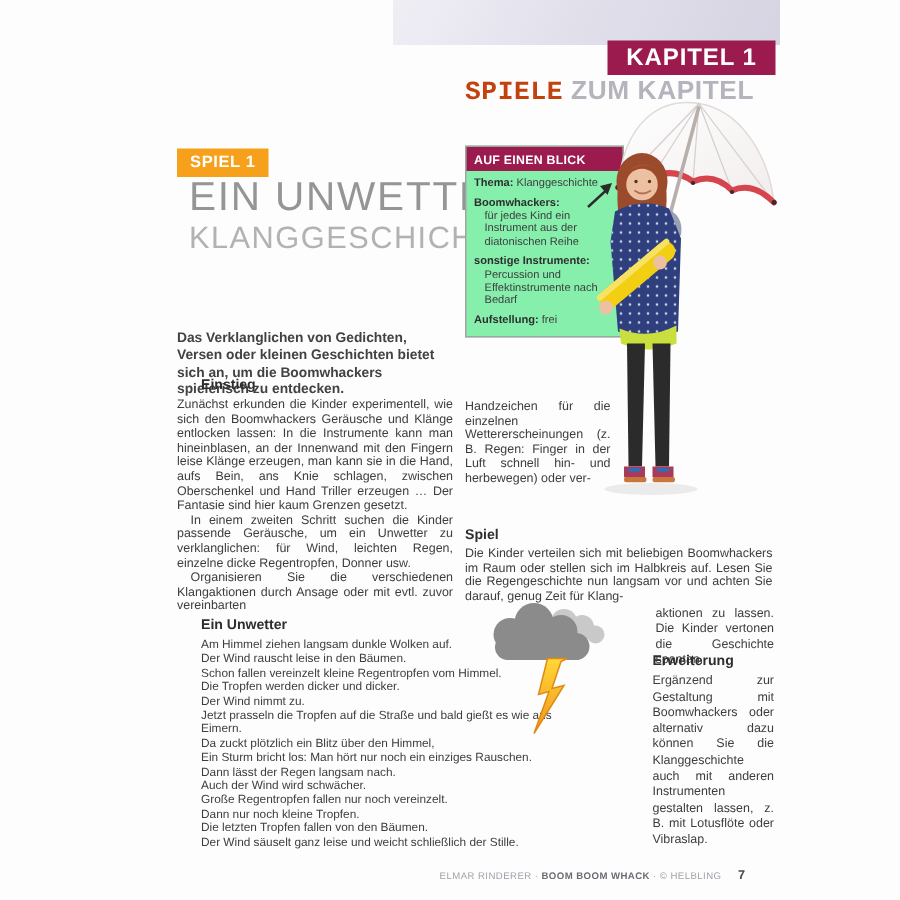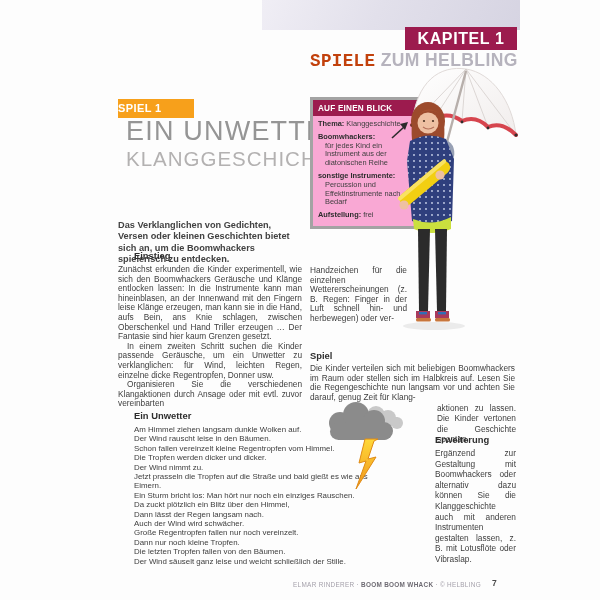--- a/index.html
+++ b/index.html
@@ -11,39 +11,39 @@
   .top-band{left:262px;top:0;width:258px;height:30px;
             background:linear-gradient(115deg,#f0eef5 0%,#e2e0eb 45%,#d6d4e2 100%);}
   .chapter-badge{left:405px;top:27px;width:112px;height:23px;background:#9c1b4e;
                  color:#fff;font-weight:bold;font-size:16px;letter-spacing:.6px;
                  text-align:center;line-height:23px;}
   .section-title{left:310px;top:50px;font-size:17.5px;letter-spacing:.4px;white-space:nowrap;}
   .section-title .accent{color:#c2410c;font-weight:bold;font-family:Liberation Mono, monospace;}
   .section-title .rest{color:#b6b3bd;font-weight:bold;}
 
   
-  .game-badge{left:118px;top:99px;width:76px;height:19px;background:#f7a01b;color:#fff;
-              font-weight:bold;font-size:11px;text-align:left;line-height:19px;letter-spacing:.4px;}
+  .game-badge{left:118px;top:99px;width:61px;height:19px;background:#f7a01b;color:#fff;
+              font-weight:bold;font-size:11px;text-align:center;line-height:19px;letter-spacing:.4px;}
   .main-title{left:126px;top:116px;font-size:27px;color:#959595;letter-spacing:1.2px;font-weight:400;}
   .sub-title{left:126px;top:147px;font-size:20.5px;color:#b3b1b1;letter-spacing:1px;font-weight:400;}
   .intro{left:118px;top:196px;width:172px;font-size:9.2px;font-weight:bold;
          line-height:11.4px;color:#424242;margin-top:24px;}
   .h-small{font-weight:bold;font-size:9.4px;color:#2e2e2e;}
   .einstieg-h{left:118px;top:250px;margin-left:16px;}
   .body-col{left:118px;top:265px;width:184px;}
   .para{font-size:8.3px;line-height:9.6px;text-align:justify;color:#3d3d3d;margin:0;}
   .para.indent{text-indent:9px;}
 
   
   .story-h{left:134px;top:410px;}
   .story{left:134px;top:425px;width:240px;font-size:7.9px;line-height:9.4px;color:#3d3d3d;}
   .story-line{display:block;}
 
   
-  .glance{left:310px;top:97px;width:104px;border:3px solid #a3a3a3;background:#f9a8d4;}
+  .glance{left:310px;top:97px;width:104px;border:1px solid #a3a3a3;background:#86efac;}
   .glance-header{background:#9c1b4e;color:#fff;font-weight:bold;font-size:8.2px;
                  letter-spacing:.2px;padding:4px 5px 3px 5px;}
   .glance-body{padding:4px 5px 6px 5px;font-size:7.4px;line-height:8.8px;color:#3d3d3d;}
   .glance-item{margin-bottom:4px;}
   .glance-item:last-child{margin-bottom:0;}
   .glance-label{font-weight:bold;color:#2e2e2e;}
   .glance-sub{padding-left:7px;}
 
   
   .right-narrow{left:310px;top:266px;width:97px;}
@@ -63,21 +63,21 @@
   svg{display:block;}
 </style>
 </head>
 <body>
 
 <div id="page">
 
   <div class="abs top-band"></div>
   <div class="abs chapter-badge">KAPITEL 1</div>
   <div class="abs section-title">
-    <span class="accent">SPIELE</span><span class="rest"> ZUM HELBLING</span>
+    <span class="accent">SPIELE</span><span class="rest"> ZUM KAPITEL</span>
   </div>
 
   <div class="abs game-badge">SPIEL 1</div>
   <div class="abs main-title">EIN UNWETTER</div>
   <div class="abs sub-title">KLANGGESCHICHTE</div>
   <div class="abs intro">Das Verklanglichen von Gedichten, Versen oder kleinen Geschichten bietet sich an, um die Boomwhackers spielerisch zu entdecken.</div>
   <div class="abs h-small einstieg-h">Einstieg</div>
   <div class="abs body-col">
     <p class="para">Zunächst erkunden die Kinder experimentell, wie sich den Boomwhackers Geräusche und Klänge entlocken lassen: In die Instrumente kann man hineinblasen, an der Innenwand mit den Fingern leise Klänge erzeugen, man kann sie in die Hand, aufs Bein, ans Knie schlagen, zwischen Oberschenkel und Hand Triller erzeugen … Der Fantasie sind hier kaum Grenzen gesetzt.</p>
     <p class="para indent">In einem zweiten Schritt suchen die Kinder passende Geräusche, um ein Unwetter zu verklanglichen: für Wind, leichten Regen, einzelne dicke Regentropfen, Donner usw.</p>
@@ -85,22 +85,22 @@
   </div>
 
   <div class="abs h-small story-h">Ein Unwetter</div>
   <div class="abs story">
     <span class="story-line">Am Himmel ziehen langsam dunkle Wolken auf.</span>
     <span class="story-line">Der Wind rauscht leise in den Bäumen.</span>
     <span class="story-line">Schon fallen vereinzelt kleine Regentropfen vom Himmel.</span>
     <span class="story-line">Die Tropfen werden dicker und dicker.</span>
     <span class="story-line">Der Wind nimmt zu.</span>
     <span class="story-line">Jetzt prasseln die Tropfen auf die Straße und bald gießt es wie aus Eimern.</span>
+    <span class="story-line">Da zuckt plötzlich ein Blitz über den Himmel,</span>
     <span class="story-line">Ein Sturm bricht los: Man hört nur noch ein einziges Rauschen.</span>
-    <span class="story-line">Da zuckt plötzlich ein Blitz über den Himmel,</span>
     <span class="story-line">Dann lässt der Regen langsam nach.</span>
     <span class="story-line">Auch der Wind wird schwächer.</span>
     <span class="story-line">Große Regentropfen fallen nur noch vereinzelt.</span>
     <span class="story-line">Dann nur noch kleine Tropfen.</span>
     <span class="story-line">Die letzten Tropfen fallen von den Bäumen.</span>
     <span class="story-line">Der Wind säuselt ganz leise und weicht schließlich der Stille.</span>
   </div>
 
   <div class="abs glance">
     <div class="glance-header">AUF EINEN BLICK</div>

